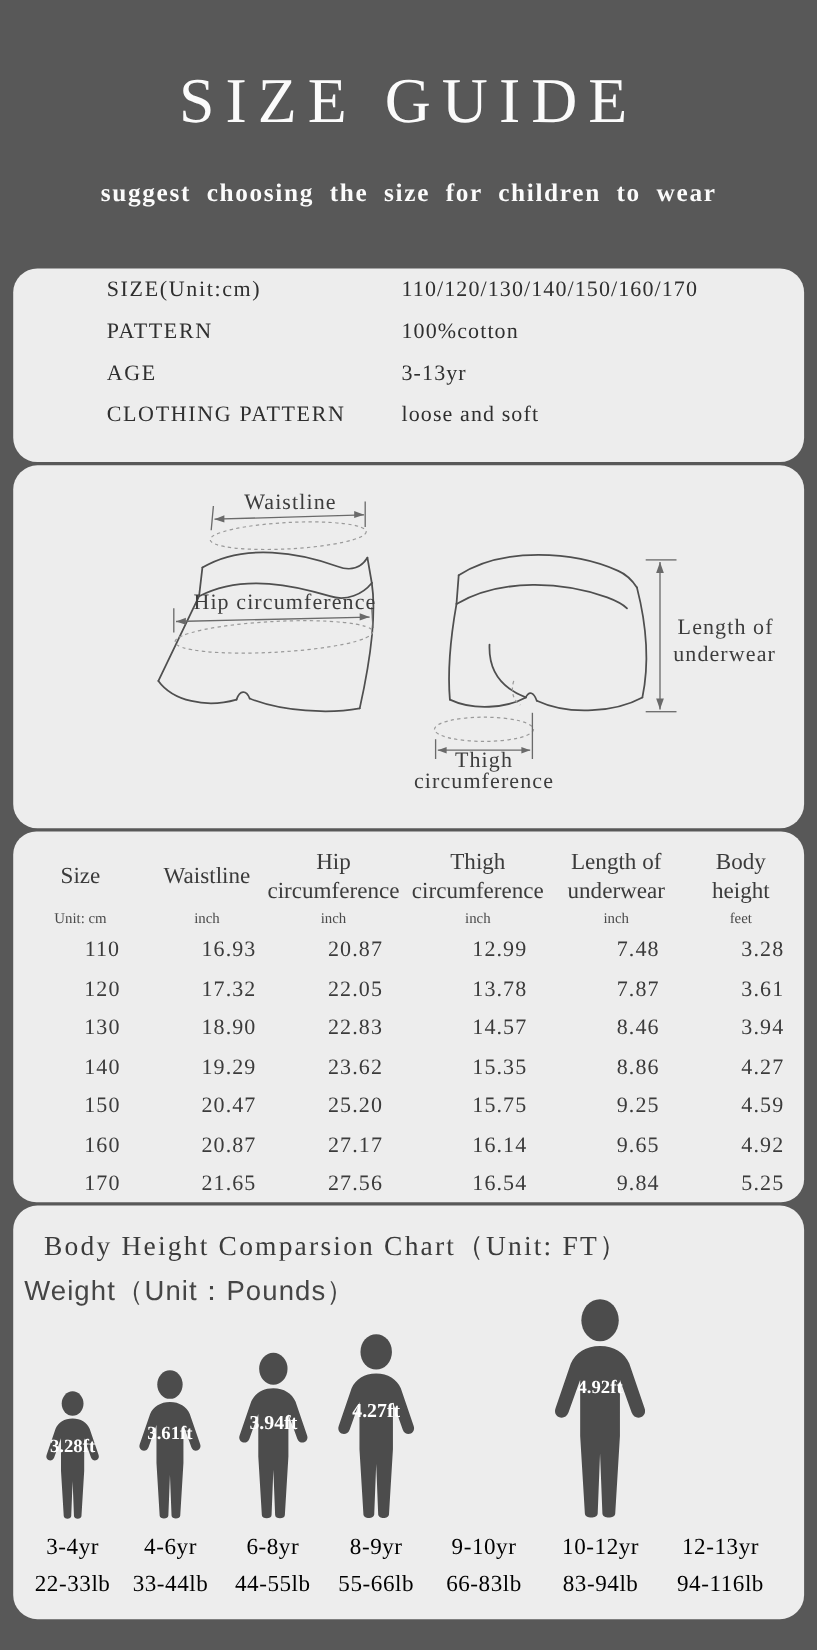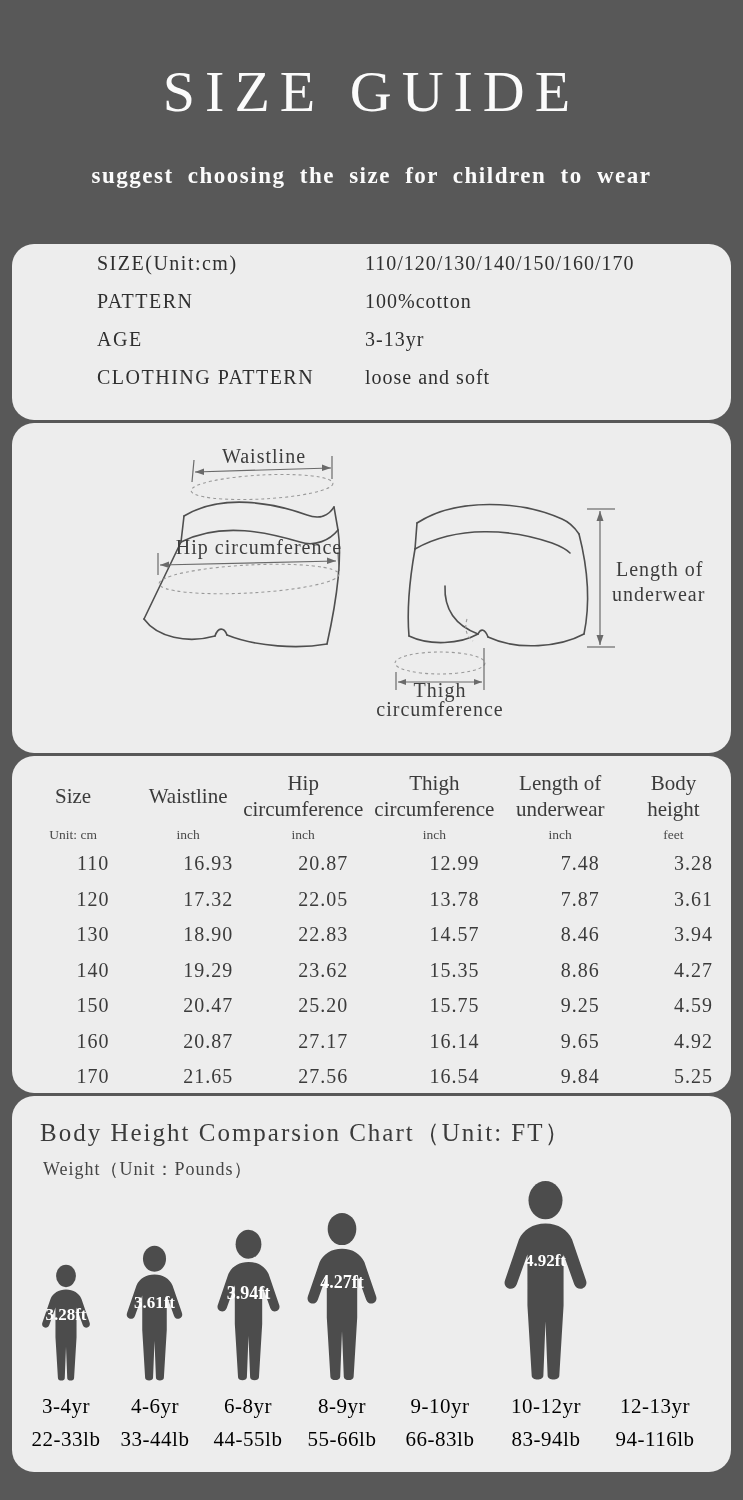--- a/index.html
+++ b/index.html
@@ -8,21 +8,21 @@
 
   
   .hero { position:absolute; top:0; left:0; width:743px; text-align:center; color:#fbfbfb; }
   .hero-title { margin-top:58px; font-size:58px; letter-spacing:10px; font-weight:400; }
   .hero-subtitle { margin-top:38px; font-size:23px; letter-spacing:1.5px; word-spacing:7px; font-weight:700; }
 
   
   .card { position:absolute; left:12px; width:719px; background:#ededed; border-radius:22px; }
   .info-card    { top:244px;  height:176px; }
   .diagram-card { top:423px;  height:330px; }
-  .table-card   { top:756px;  height:337px; }
+  .table-card   { top:756px;  height:337px;border-radius:21px; }
   .chart-card   { top:1096px; height:376px; }
 
   
   .info-rows { }
   .info-row { height:38px; line-height:38px; font-size:20px; color:#2f2f2f; }
   .info-label { display:inline-block; margin-left:85px; width:268px; letter-spacing:1.5px; }
   .info-value { letter-spacing:1px; }
 
   
   .diagram-svg { position:absolute; top:0; left:0; width:719px; height:330px; }
@@ -35,21 +35,21 @@
   
   .size-table { width:100%; margin-top:12px; border-collapse:collapse; table-layout:fixed; color:#3b3b3b; }
   .size-table th { font-weight:400; vertical-align:middle; }
   .h-wrap { display:flex; flex-direction:column; justify-content:center; height:56px; font-size:21px; line-height:26px; }
   .unit-row td { font-size:13.5px; height:22px; text-align:center; color:#4a4a4a; }
   .data-row td { font-size:20px; height:35.5px; text-align:center; letter-spacing:1px;padding-left:40px; }
   .c0{width:17%;} .c1{width:15%;} .c2{width:17%;} .c3{width:19.5%;} .c4{width:15.5%;} .c5{width:16%;}
 
   
   .chart-title1 { margin:20px 0 0 28px; font-size:25px; font-weight:400; letter-spacing:2px; color:#3b3b3b; }
-  .chart-title2 { margin:8px 0 0 31px; font-family:Liberation Serif, serif; font-size:18px; font-weight:400; letter-spacing:1px; color:#454545; }
+  .chart-title2 { margin:8px 0 0 10px; font-family:Liberation Sans, sans-serif; font-size:25px; font-weight:400; letter-spacing:1px; color:#454545; }
   .figure { position:absolute; }
   .person-svg { width:100%; height:100%; display:block; }
   .person-fill { fill:#4c4c4c; }
   .ft-label { position:absolute; top:35%; left:0; width:100%; text-align:center; color:#ffffff; font-weight:700; }
   .f0 { left:23px;  top:168px; width:62px;  height:118px; } .f0 .ft-label{font-size:17px;}
   .f1 { left:106px; top:149px; width:73px;  height:137px; } .f1 .ft-label{font-size:17px;}
   .f2 { left:196px; top:133px; width:81px;  height:153px; } .f2 .ft-label{font-size:18px;}
   .f3 { left:285px; top:116px; width:90px;  height:170px; } .f3 .ft-label{font-size:18px;}
   .f4 { left:379px; top:99px;  width:99px;  height:187px; } .f4 .ft-label{font-size:19px;}
   .f5 { left:480px; top:84px;  width:107px; height:202px; } .f5 .ft-label{font-size:17px;}

